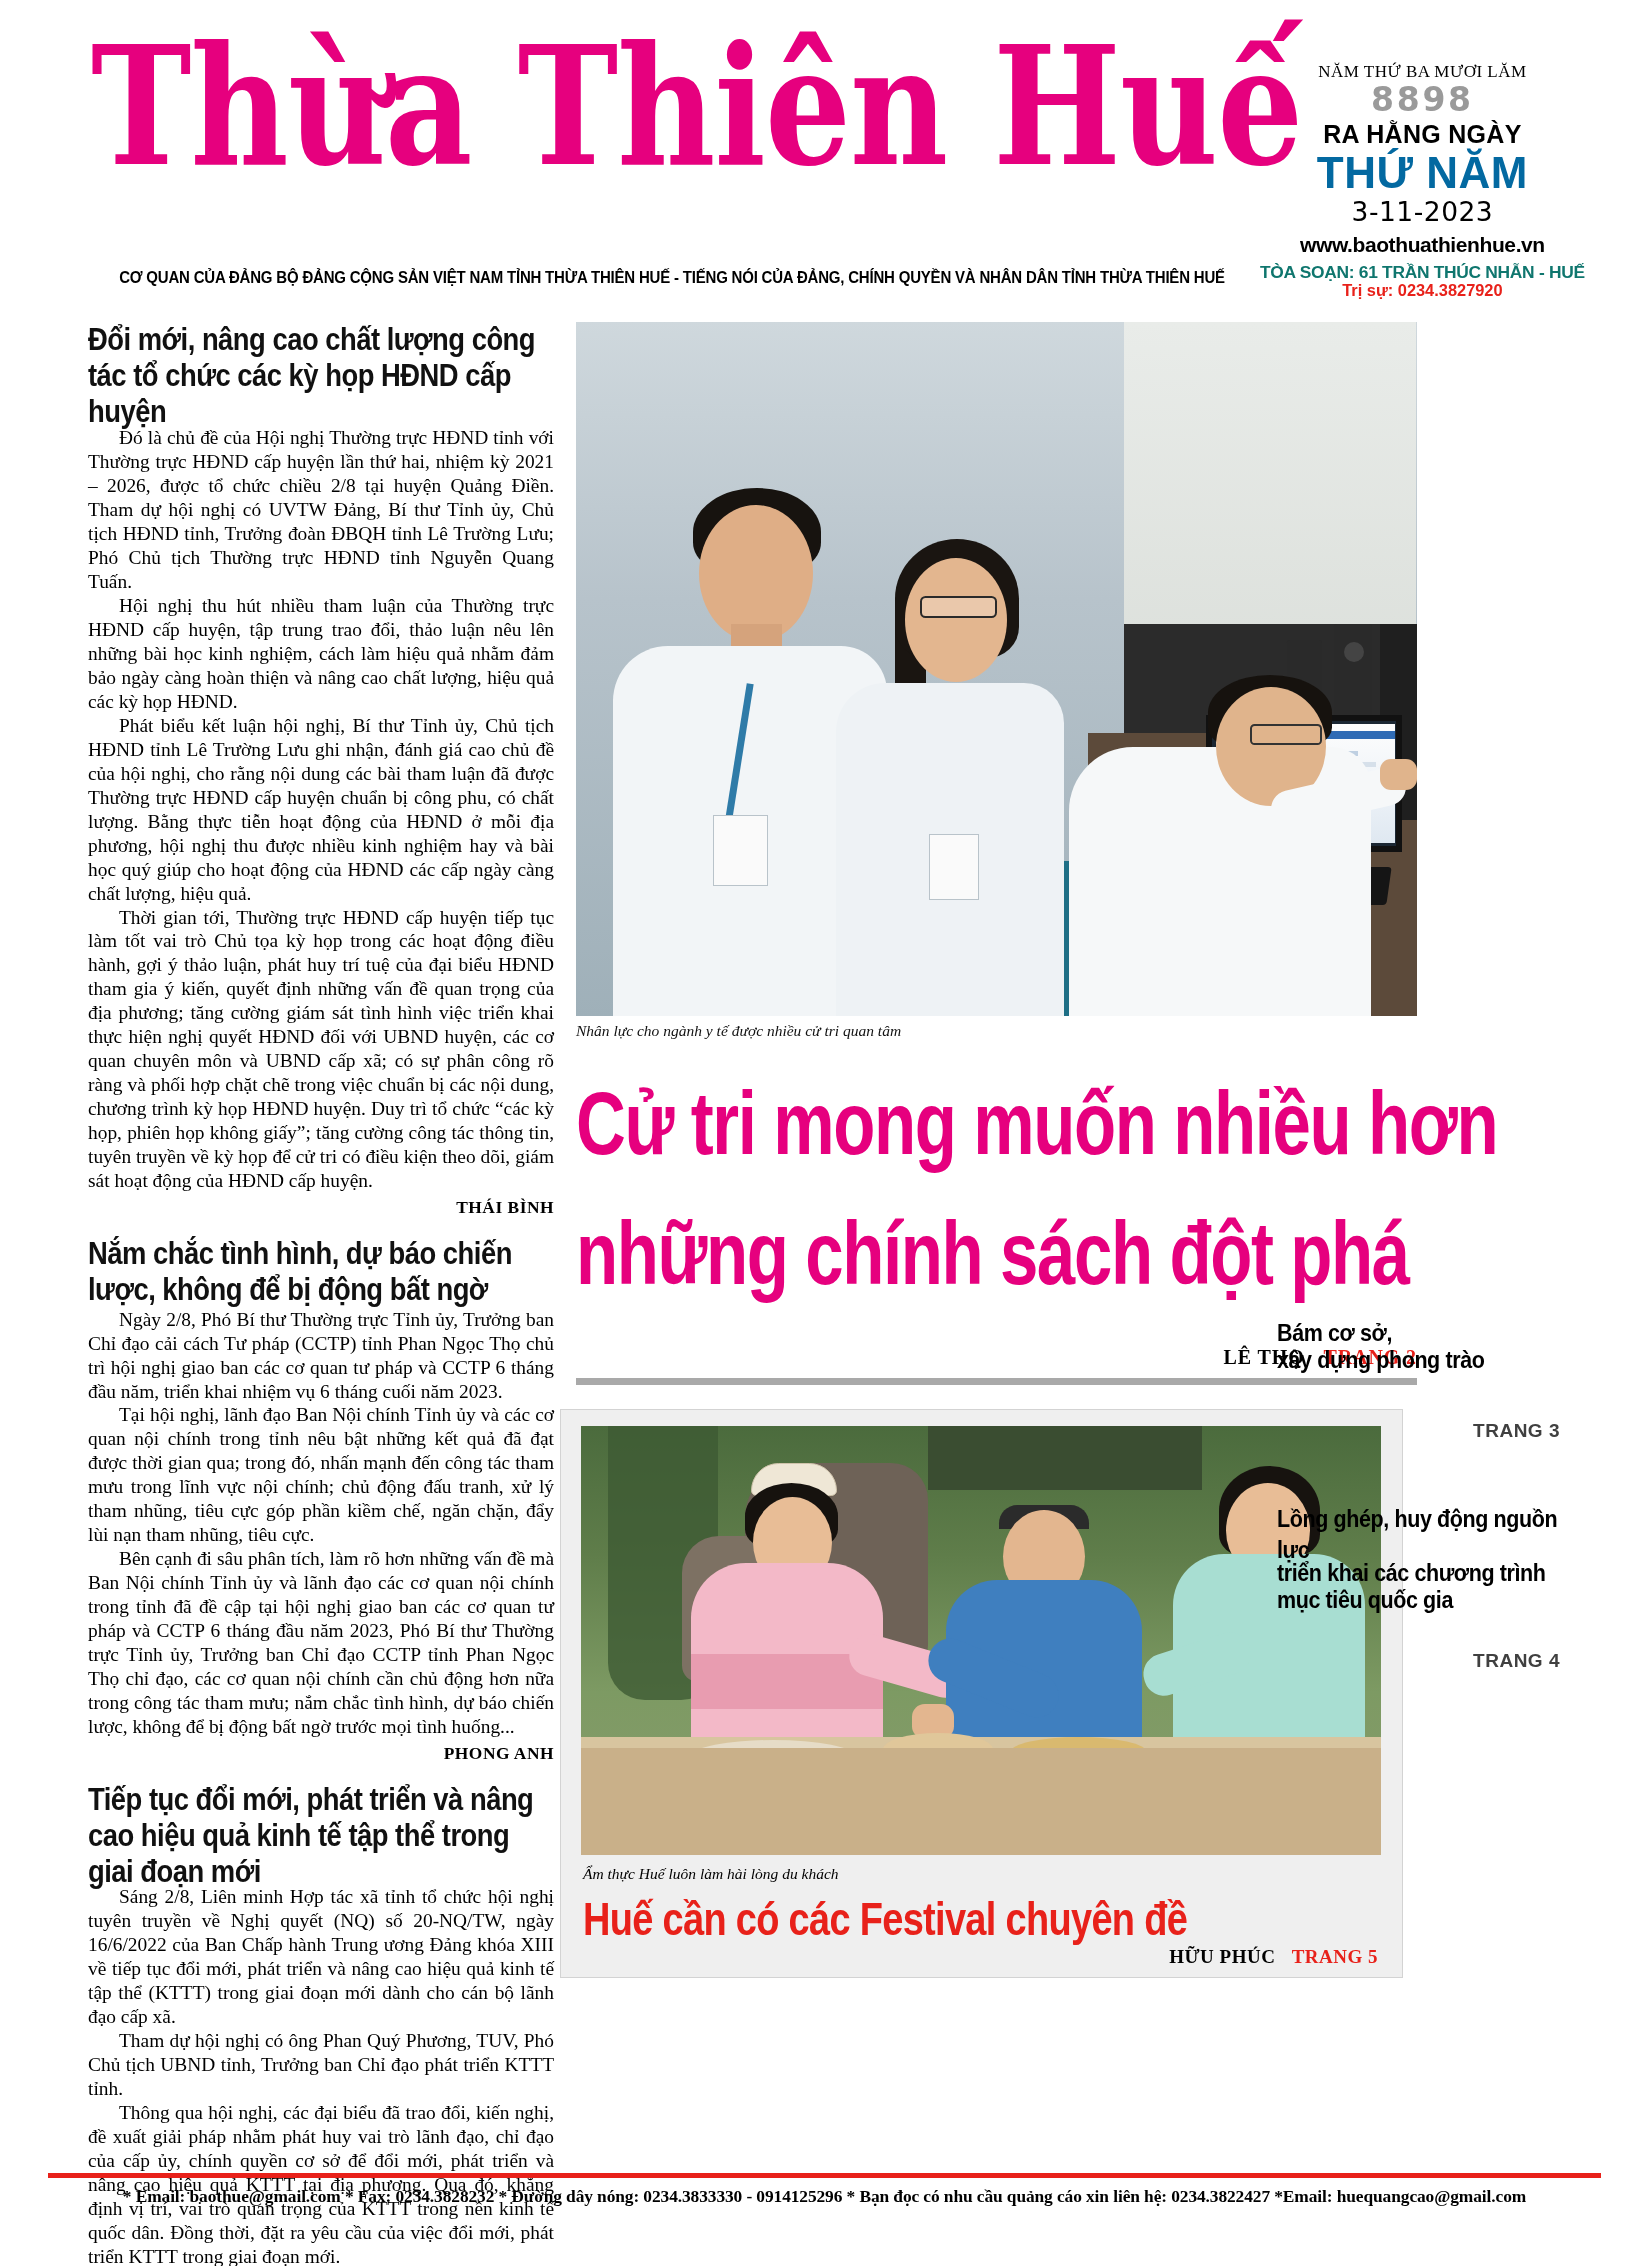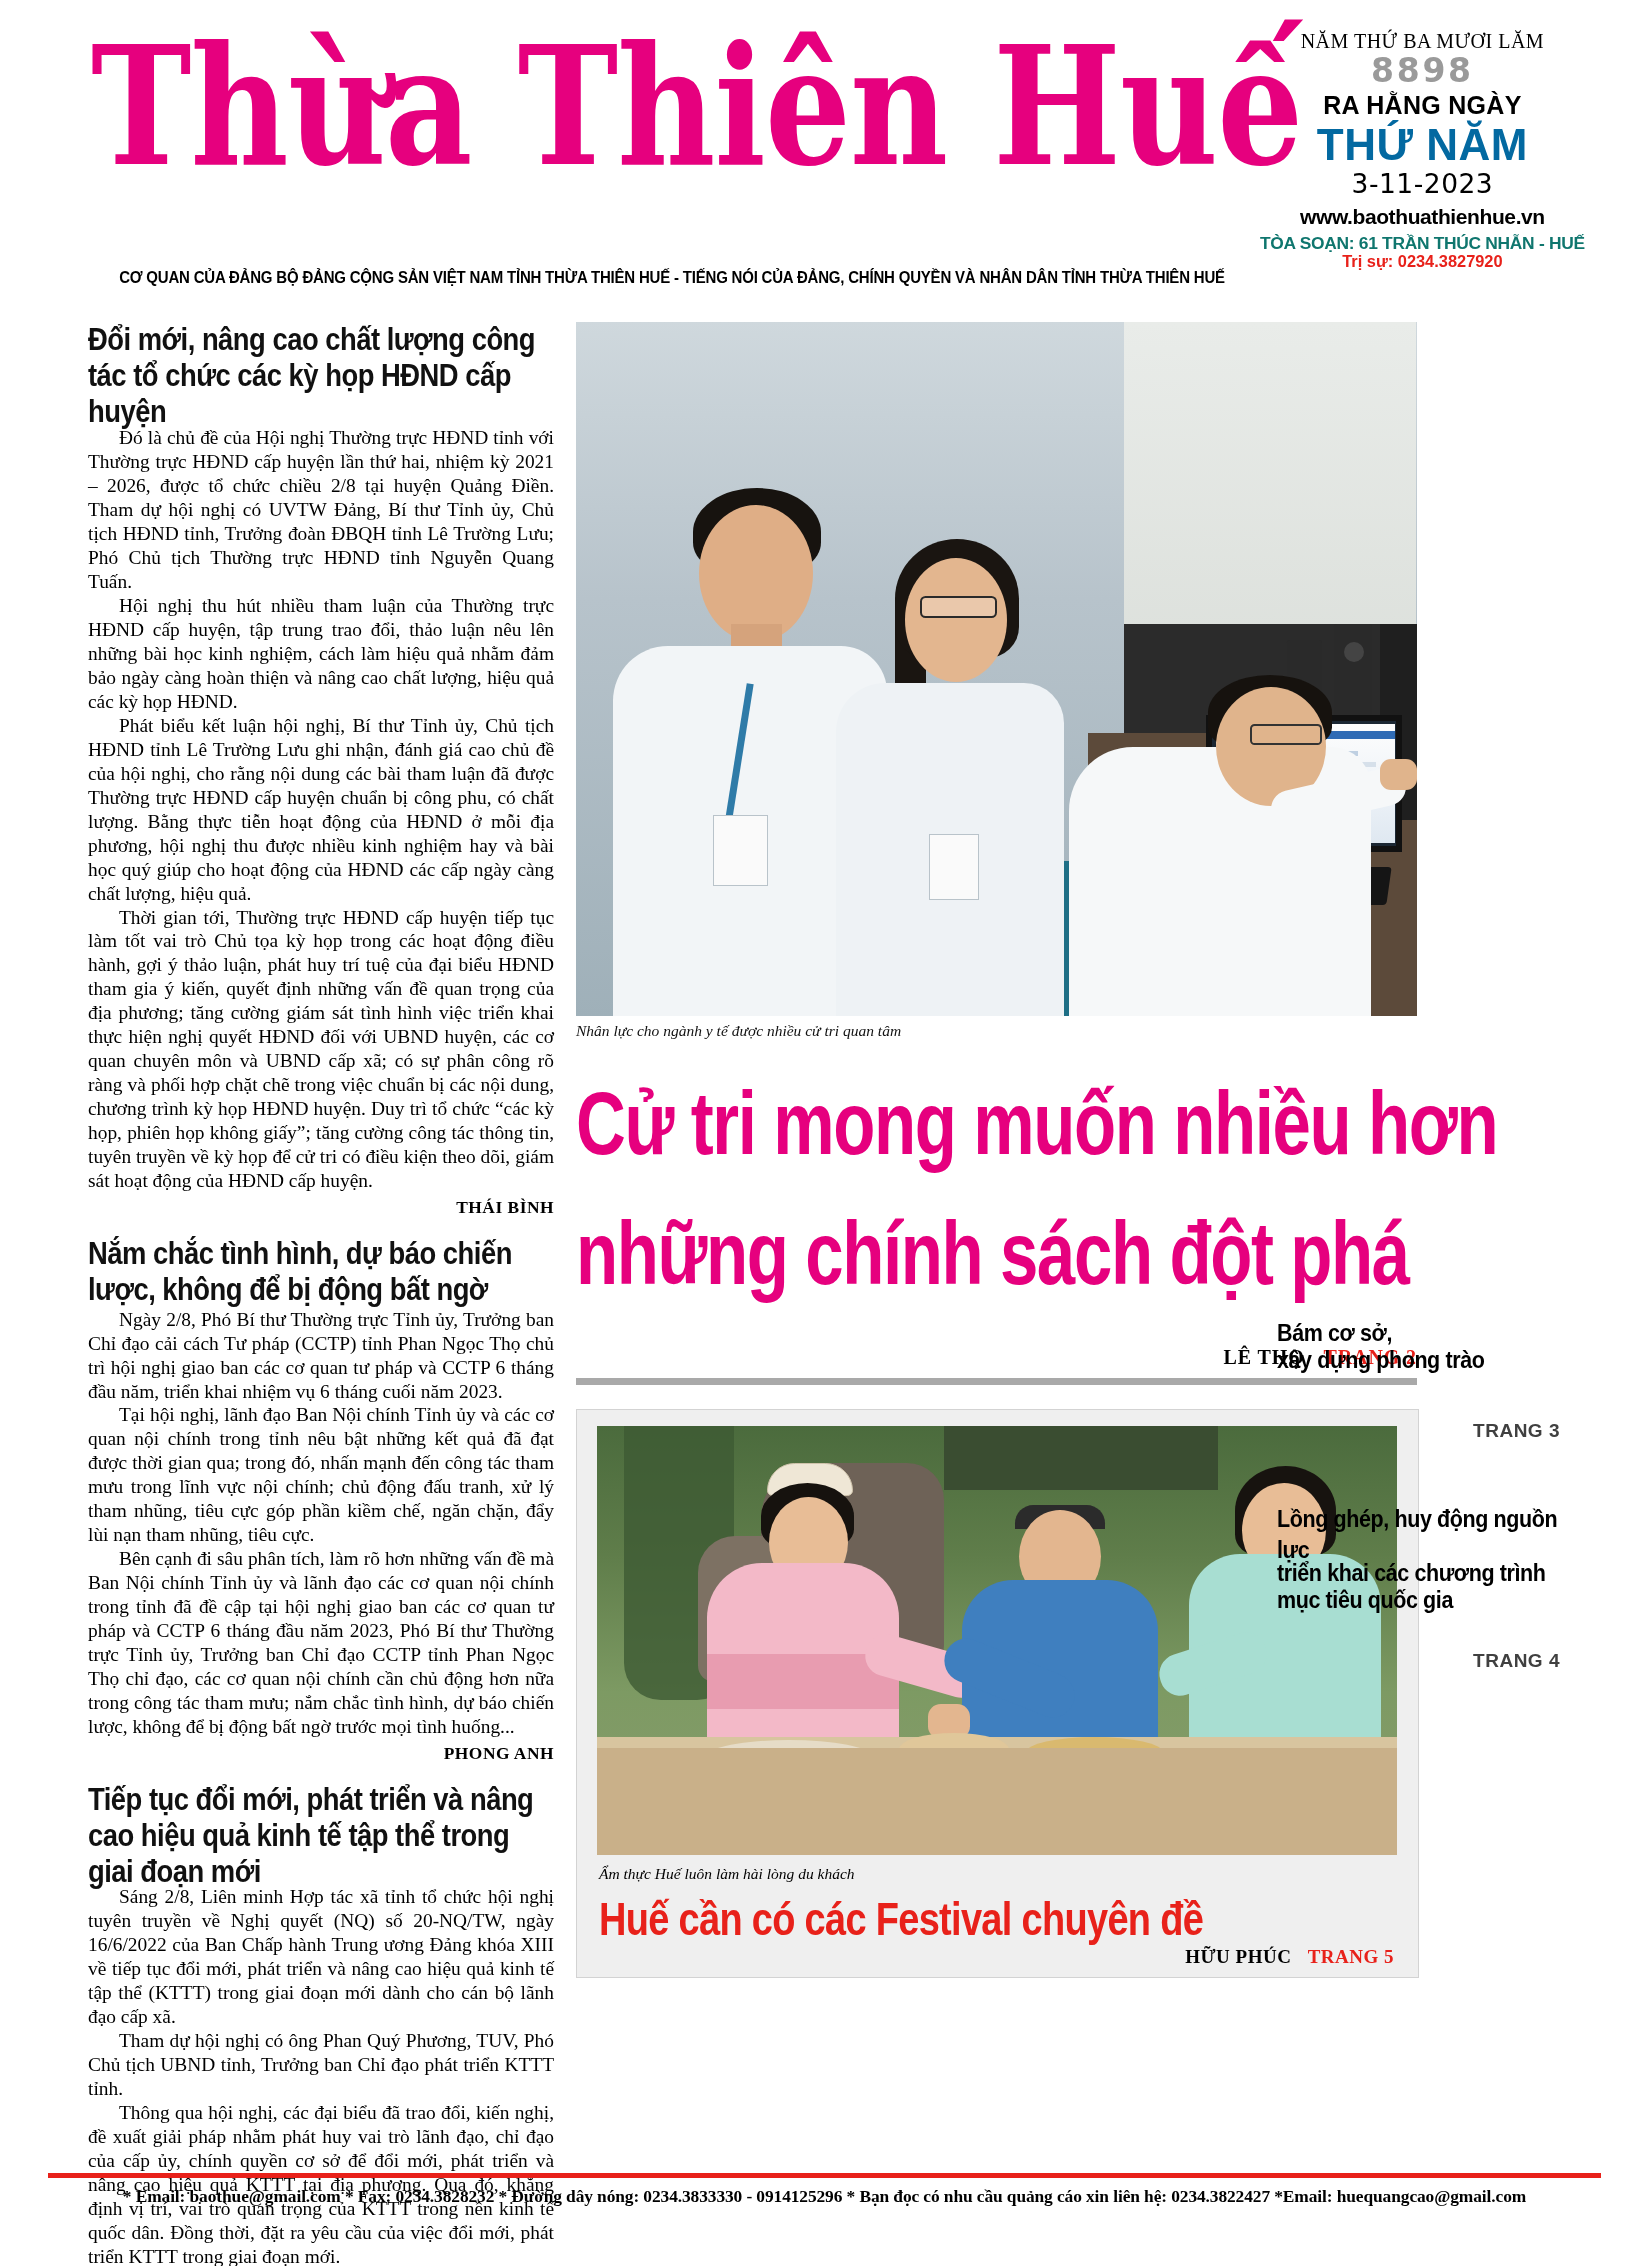--- a/index.html
+++ b/index.html
@@ -37,21 +37,21 @@
     transform-origin:center top;
     white-space:nowrap;
   }
   .mast-right{
     position:absolute;right:14.6px;top:31px;width:420px;
     text-align:center;
     line-height:1.08;
   }
   .mr-year{
     font-family:"Liberation Serif", serif;
-    font-size:20px;letter-spacing:0.5px;
+    font-size:17px;letter-spacing:0.5px;margin-top:32px;
   }
   .mr-issue{
     font-family:"DejaVu Sans", sans-serif;
     font-weight:700;font-size:33px;color:#9a9a9a;
     letter-spacing:2.7px;margin-top:1.8px;line-height:1;
   }
   .mr-daily{
     font-family:"Liberation Sans", sans-serif;
     font-weight:700;font-size:25px;margin-top:4.6px;letter-spacing:0.3px;
   }
@@ -152,21 +152,21 @@
     white-space:nowrap;
   }
   .lead-credit .pg{color:#E8211A;margin-left:12.8px;}
 
   .grey-rule{
     height:6.4px;background:#a9a9a9;margin-top:9.1px;width:100%;
   }
 
   
   .photo-box{
-    position:absolute;left:576px;top:1087px;width:841px;height:567px;
+    position:absolute;left:560px;top:1087px;width:841px;height:567px;
     background:#efefef;border:0.9px solid #d3d3d3;
   }
   .photo-box .inner-photo{
     position:absolute;left:20px;top:16.4px;width:800px;height:429px;
     overflow:hidden;background:#6f8b5e;
   }
   .photo-box .pcap{
     position:absolute;left:22px;top:455px;
     font-family:"Liberation Serif", serif;
     font-style:italic;font-size:15.5px;

